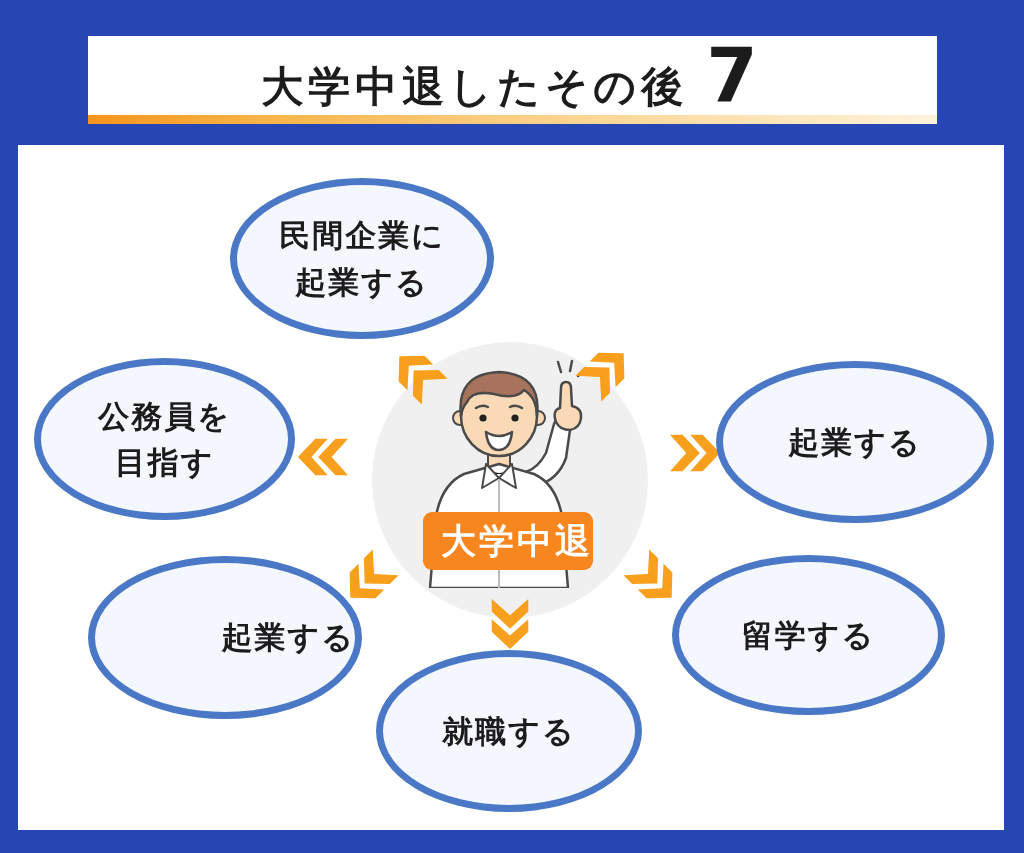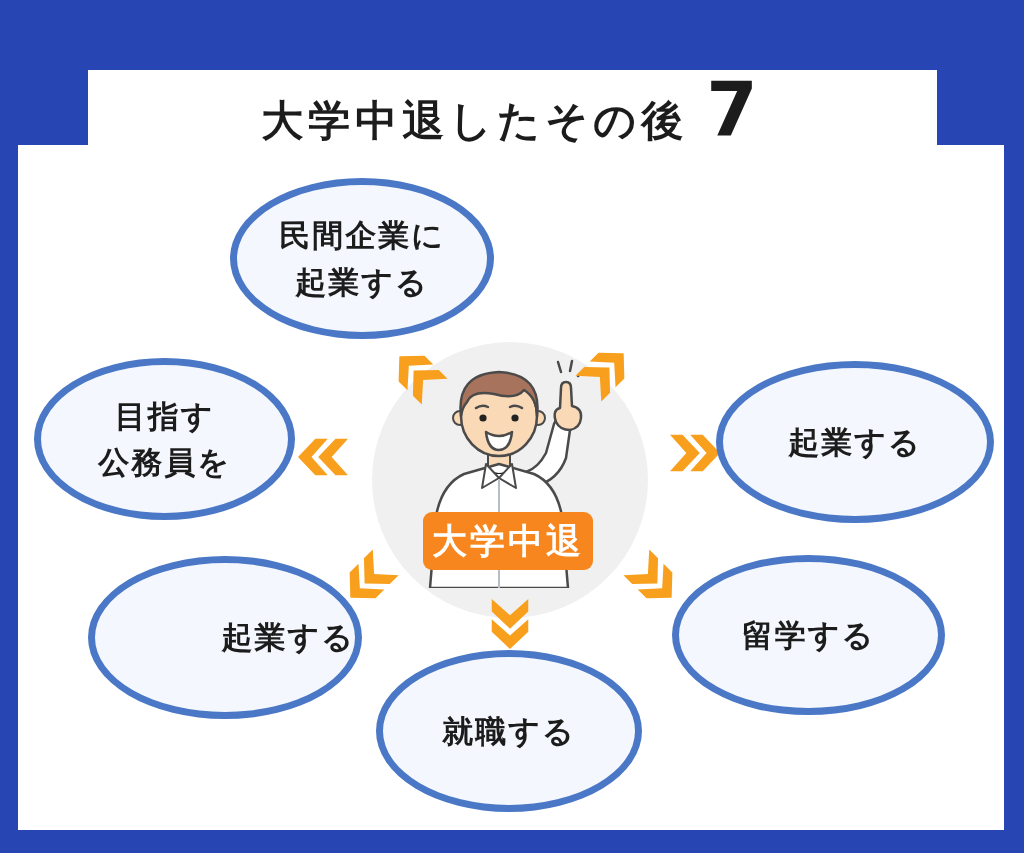--- a/index.html
+++ b/index.html
@@ -19,21 +19,20 @@
     background: var(--page-bg);
     font-family: "DejaVu Sans", "Liberation Sans", sans-serif;
     position: relative;
   }
   .canvas { position:absolute; inset:0; }
 
   
   .header {
     position:absolute; left:88px; top:36px; width:849px; height:88px;
     background: transparent;
-    margin-top: 34px;
   }
   .header-white {
     width:100%; height:79px; background:#FFFFFF;
     display:flex; align-items:baseline; justify-content:center;
   }
   .title-prefix, .title-suffix {
     font-size:42px; font-weight:bold; color:var(--text-dark);
     letter-spacing:5px; line-height:79px;
   }
   .title-number {
@@ -53,21 +52,21 @@
 
   
   .center-circle {
     position:absolute; left:372px; top:342px; width:276px; height:276px;
     border-radius:50%; background:#F0F0F0;
   }
   .person-svg { position:absolute; left:398px; top:358px; width:230px; height:230px; }
   .center-label {
     position:absolute; left:423px; top:512px; width:170px; height:58px;
     background: var(--label-orange); border-radius:9px;
-    display:flex; align-items:center; justify-content:center;
+    display:flex; align-items:center; justify-content:flex-end;
     color:#FFFFFF; font-size:35px; font-weight:bold; letter-spacing:3px;
   }
 
   
   .node {
     position:absolute;
     border:7px solid var(--node-border);
     background: var(--node-fill);
     border-radius:50%;
     display:flex; flex-direction:column; align-items:center; justify-content:center;
@@ -181,22 +180,22 @@
       </svg>
   </div>
 
   <div class="node" style="left:230px; top:178px; width:264px; height:161px;">
     <span>民間企業に</span>
     <span>起業する</span>
   </div>
 
 
   <div class="node" style="left:34px; top:358px; width:261px; height:162px;">
+    <span>公務員を</span>
     <span>目指す</span>
-    <span>公務員を</span>
   </div>
 
   <div class="node" style="left:716px; top:361px; width:278px; height:162px;">
     <span>起業する</span>
   </div>
 
   <div class="node" style="left:88px; top:556px; width:274px; height:163px;align-items:flex-end;">
     <span>起業する</span>
   </div>
 

